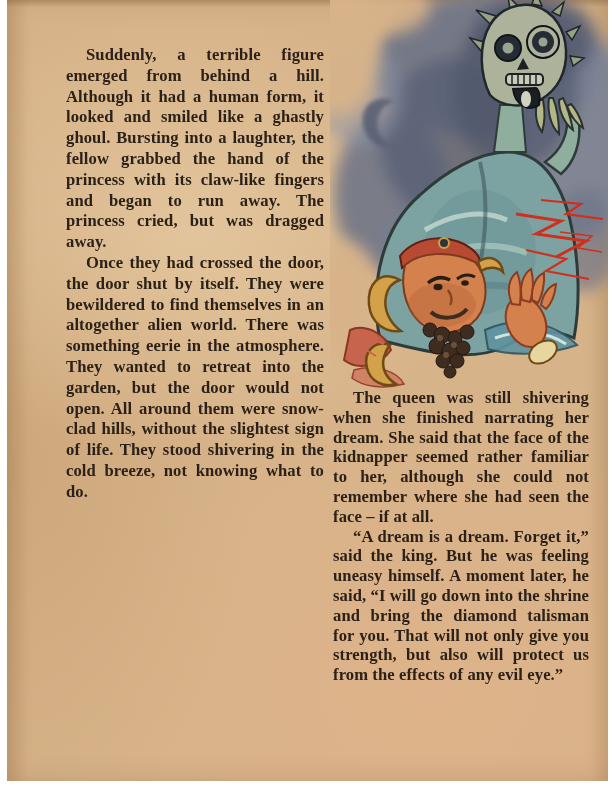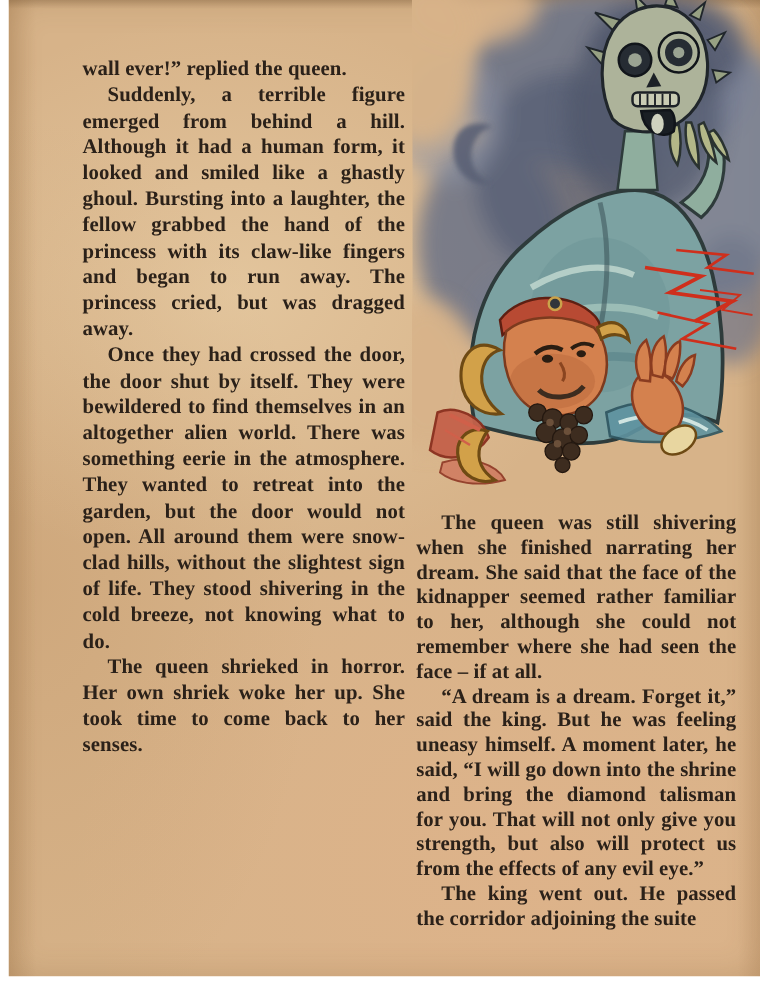--- a/index.html
+++ b/index.html
@@ -14,21 +14,21 @@
       radial-gradient(ellipse 420px 320px at 30% 30%, rgba(244,224,186,.40), rgba(244,224,186,0) 70%),
       radial-gradient(ellipse 520px 420px at 70% 88%, rgba(236,178,140,.30), rgba(236,178,140,0) 72%),
       radial-gradient(ellipse 300px 500px at 4% 60%, rgba(170,120,70,.18), rgba(170,120,70,0) 75%),
       #d7b389;
     box-shadow: inset 0 0 26px rgba(120,80,40,.22);
   }
   .col{position:absolute;color:#2b2119;text-align:justify;font-weight:bold;letter-spacing:.1px;}
   .col p{margin:0;text-indent:20px;}
   .col p.no-indent{text-indent:0;}
   .col-left{left:66px;top:45px;width:258px;font-size:16.6px;line-height:20.8px;}
-  .col-right{left:333px;top:408px;width:256px;font-size:16.6px;line-height:19.8px;}
+  .col-right{left:333px;top:388px;width:256px;font-size:16.6px;line-height:19.8px;}
   .illus{position:absolute;left:330px;top:0;width:278px;height:403px;}
   .illus svg{display:block;width:100%;height:100%;}
 </style>
 </head>
 <body>
 
 <div id="page">
   <div class="paper"></div>
 
   <div class="illus" role="img" aria-label="Watercolour: a ghastly grinning ghoul with a skull-like face and clawed hand looms out of dark blue-grey smoke above a horned, bearded kidnapper with raised hand and red lightning strokes.">
@@ -168,24 +168,21 @@
         <path d="M211,200 L251,204 L236,214 L273,219" stroke-width="2.2"></path>
         <path d="M196,250 L236,259 L216,271 L259,279" stroke-width="2.2"></path>
         <path d="M230,232 L262,236 L248,248 L272,252" stroke-width="1.5"></path>
         <path d="M30,332 L54,344" stroke="#d0604a" stroke-width="3"></path>
         <path d="M26,344 L46,356" stroke="#d0604a" stroke-width="2"></path>
       </g>
     </svg>
   </div>
 
   <div class="col col-left">
-    <p class="no-indent">wall ever!” replied the queen.</p>
     <p>Suddenly, a terrible figure emerged from behind a hill. Although it had a human form, it looked and smiled like a ghastly ghoul. Bursting into a laughter, the fellow grabbed the hand of the princess with its claw-like fingers and began to run away. The princess cried, but was dragged away.</p>
     <p>Once they had crossed the door, the door shut by itself. They were bewildered to find themselves in an altogether alien world. There was something eerie in the atmosphere. They wanted to retreat into the garden, but the door would not open. All around them were snow-clad hills, without the slightest sign of life. They stood shivering in the cold breeze, not knowing what to do.</p>
-    <p>The queen shrieked in horror. Her own shriek woke her up. She took time to come back to her senses.</p>
   </div>
 
   <div class="col col-right">
     <p>The queen was still shivering when she finished narrating her dream. She said that the face of the kidnapper seemed rather familiar to her, although she could not remember where she had seen the face – if at all.</p>
     <p>“A dream is a dream. Forget it,” said the king. But he was feeling uneasy himself. A moment later, he said, “I will go down into the shrine and bring the diamond talisman for you. That will not only give you strength, but also will protect us from the effects of any evil eye.”</p>
-    <p>The king went out. He passed the corridor adjoining the suite</p>
   </div>
 </div>
 
 </body></html>

